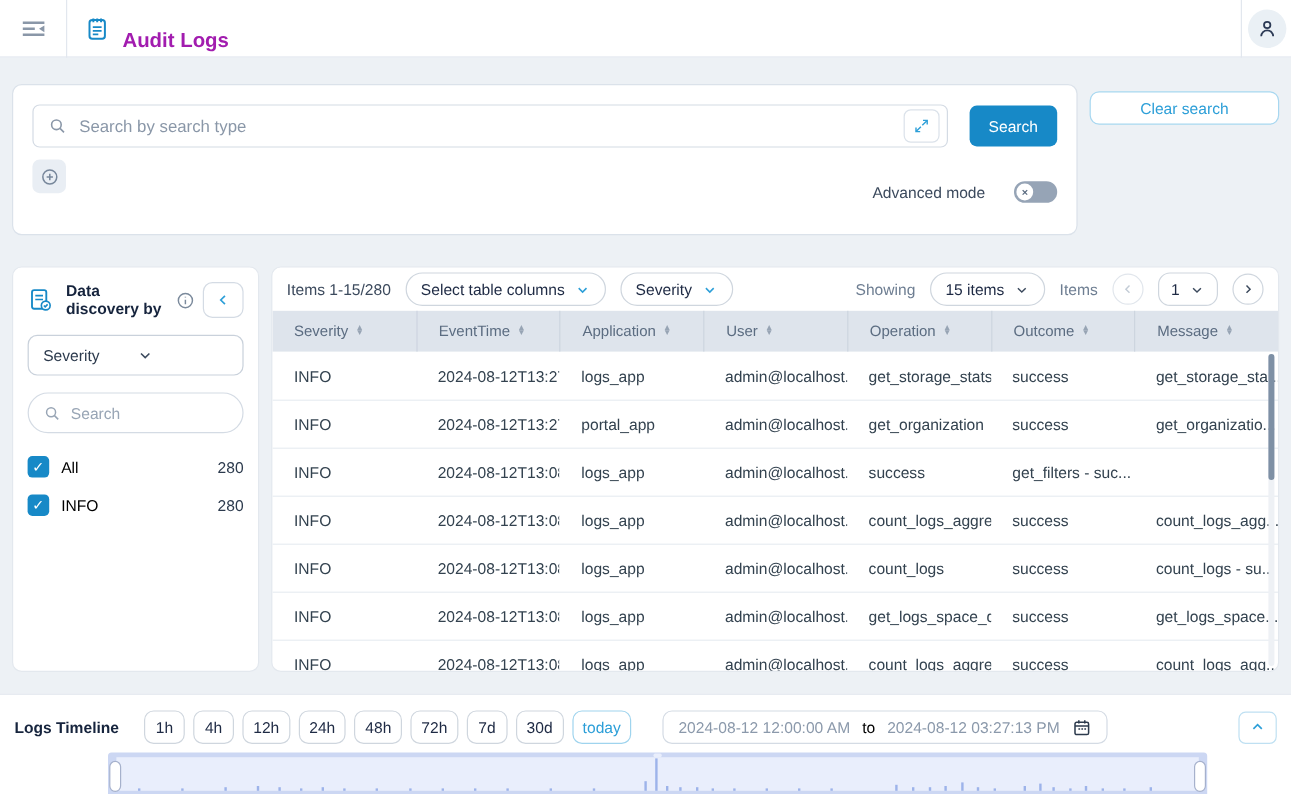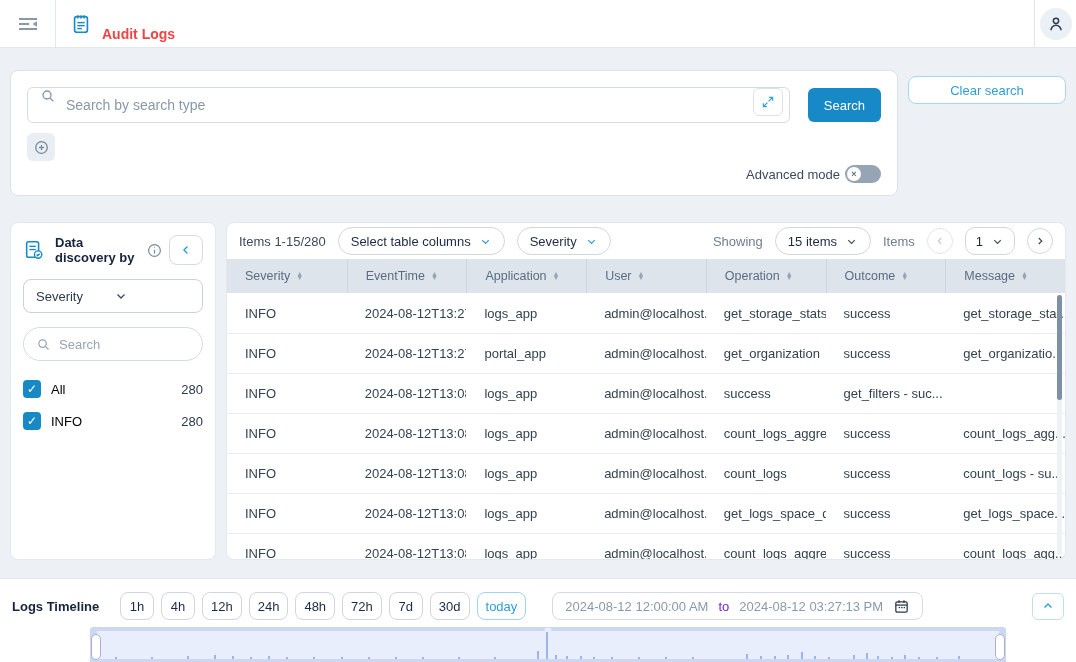--- a/index.html
+++ b/index.html
@@ -3,38 +3,38 @@
 <meta charset="utf-8">
 <style>
   * { margin:0; padding:0; box-sizing:border-box; }
   html,body { width:1076px; height:662px; overflow:hidden; }
   body { font-family:"Liberation Sans", sans-serif; background:#edf1f5; color:#33424f; font-size:13px; }
 
   
   .topbar { height:48px; background:#fff; display:flex; align-items:center; border-bottom:1px solid #e2e7ee; }
   .topbar .menu-btn { width:56px; height:48px; display:flex; align-items:center; justify-content:center; border-right:1px solid #e2e7ee; cursor:pointer; }
   .topbar .title-wrap { display:flex; align-items:center; gap:10px; padding-left:14px; }
-  .topbar .page-title { font-size:14px; font-weight:bold; color:#ef4444;margin-top:20px; }
+  .topbar .page-title { font-size:17px; font-weight:bold; color:#a21caf;margin-top:20px; }
   .topbar .spacer { flex:1; }
   .topbar .avatar-wrap { width:42px; height:48px; border-left:1px solid #e2e7ee; display:flex; align-items:center; justify-content:center; }
   .avatar { width:32px; height:32px; border-radius:50%; background:#eaf0f5; display:flex; align-items:center; justify-content:center; cursor:pointer; }
 
   .wrap { padding:10px; }
 
   
   .row1 { display:flex; gap:10px; margin-top:12px; align-items:flex-start; }
   .search-card { flex:1; background:#fff; border:1px solid #dbe2ea; border-radius:8px; padding:16px 16px 12px 16px; height:126px; position:relative; }
   .search-line { display:flex; align-items:center; gap:18px; }
-  .search-box { flex:1; height:36px; border:1px solid #d4dbe4; border-radius:6px; display:flex; padding:0 6px 0 12px; background:#fff; }
+  .search-box { flex:1; height:36px; border:1px solid #d4dbe4; border-radius:6px; display:flex; align-items:center; padding:0 6px 0 12px; background:#fff; }
   .search-box input { flex:1; border:none; outline:none; font-size:14px; color:#33424f; font-family:"Liberation Sans",sans-serif; background:transparent; margin-left:10px; }
   .search-box input::placeholder { color:#8a97a8; }
   .expand-btn { width:30px; height:28px; border:1px solid #dbe2ea; border-radius:6px; background:#fff; display:flex; align-items:center; justify-content:center; cursor:pointer; }
   .search-btn { height:34px; padding:0 16px; background:#1789c7; color:#fff; border:none; border-radius:6px; font-size:13px; cursor:pointer; font-family:"Liberation Sans",sans-serif; }
   .plus-btn { margin-top:10px; width:28px; height:28px; background:#e9eef4; border:none; border-radius:6px; display:flex; align-items:center; justify-content:center; cursor:pointer; }
-  .adv-line { position:absolute; right:16px; bottom:12px; display:flex; align-items:center; gap:5px; }
+  .adv-line { position:absolute; right:16px; bottom:26px; display:flex; align-items:center; gap:24px; }
   .adv-label { color:#3c4a5d; font-size:13px; }
   .toggle { width:36px; height:18px; background:#96a4b6; border-radius:9px; position:relative; cursor:pointer; }
   .toggle .knob { position:absolute; left:2px; top:2px; width:14px; height:14px; background:#fff; border-radius:50%; color:#5a6b80; font-size:9px; line-height:14px; text-align:center; font-weight:bold; }
   .clear-col { width:158px; }
   .clear-btn { margin-top:6px; width:100%; height:28px; background:#fff; border:1px solid #a7d7f0; border-radius:8px; color:#2d9fd8; font-size:13px; cursor:pointer; font-family:"Liberation Sans",sans-serif; }
 
   
   .row2 { display:flex; gap:10px; margin-top:26px; height:338px; }
 
   
@@ -74,21 +74,21 @@
 
   
   .timeline { margin:8px -10px 0 -10px; background:#fff; border-top:1px solid #e2e7ee; padding:13px 22px 0 22px; height:96px; }
   .tl-row1 { display:flex; align-items:center; }
   .tl-title { font-weight:bold; color:#16243d; width:108px; }
   .tl-btns { display:flex; gap:7px; align-items:center; }
   .tl-btn { height:28px; min-width:34px; padding:0 8px; background:#fff; border:1px solid #cfd6de; border-radius:8px; color:#1e2a44; font-size:13px; cursor:pointer; font-family:"Liberation Sans",sans-serif; }
   .tl-btn.today { border-color:#9fd4ee; color:#2d9fd8; }
   .dt-pill { margin-left:26px; height:28px; border:1px solid #d4dbe4; border-radius:8px; display:flex; align-items:center; padding:0 12px; gap:10px; cursor:pointer; }
   .dt-val { color:#8b99ab; }
-  .dt-to { color:#6d28d9; }
+  .dt-to { color:#000000; }
   .tl-row1 .spacer { flex:1; }
   .tl-collapse { width:32px; height:27px; border:1px solid #bfe0f2; border-radius:6px; background:#fff; display:flex; align-items:center; justify-content:center; cursor:pointer; }
   .brush-wrap { margin:7px 58px 0 78px; position:relative; height:40px; }
   .brush-band { position:absolute; inset:0; background:#ccd7f3; border-radius:3px 3px 0 0; }
   .brush-notch { position:absolute; top:1px; left:50%; transform:translateX(-50%); width:7px; height:3px; background:#e9eefc; border-radius:2px; }
   .brush-inner { position:absolute; left:7px; right:7px; top:4px; bottom:8px; background:#e9eefc; }
   .hist-bar { position:absolute; bottom:0; width:2px; background:#9db3ea; }
   .handle { position:absolute; top:50%; transform:translateY(-50%); width:10px; height:26px; background:#fff; border:1px solid #a6b1cc; border-radius:5px; cursor:ew-resize; z-index:2; }
   .handle.left { left:1px; } .handle.right { right:1px; }
 

